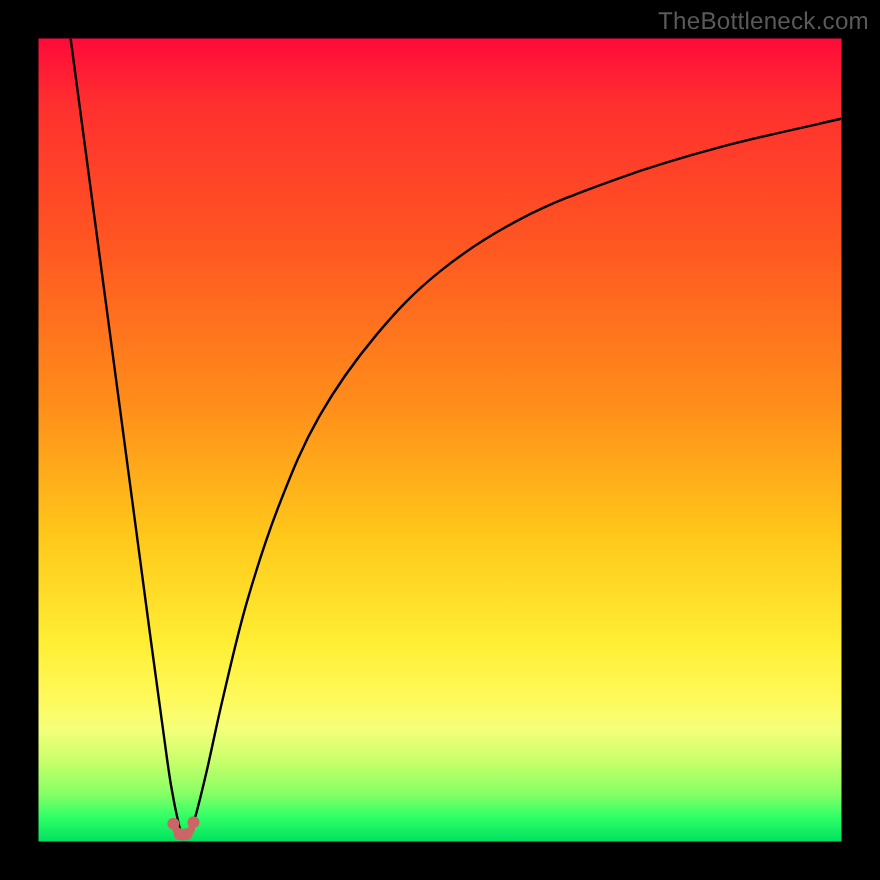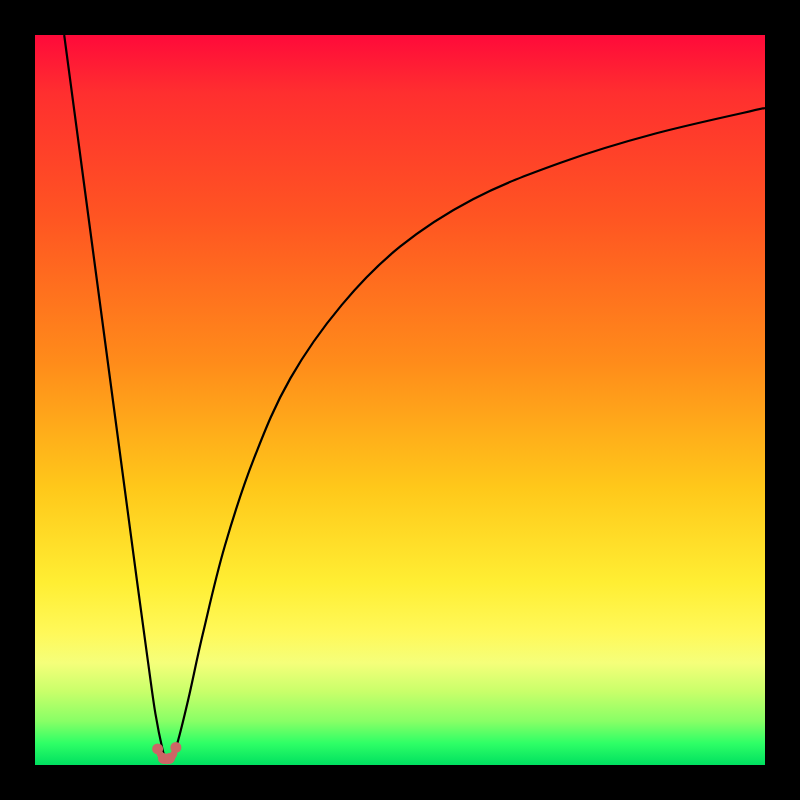--- a/index.html
+++ b/index.html
@@ -71,20 +71,21 @@
     fill: none;
     stroke: #cc6666;
     stroke-width: 7;
     stroke-linecap: round;
   }
 </style>
 </head>
 <body>
 
 <div class="frame">
+  <div class="watermark">TheBottleneck.com</div>
 
   <div class="plot">
     <svg class="curve" viewBox="0 0 730 730" preserveAspectRatio="none">
       <path id="left-branch" d="M 29.2 0 C 31.828 19.71 38.544 70.07999999999998 43.8 109.5 C 49.056 148.92000000000002 53.144 179.58000000000007 58.4 219.00000000000006 C 63.656 258.4200000000001 67.744 289.0799999999999 73 328.49999999999994 C 78.256 367.91999999999996 82.344 398.58 87.6 438 C 92.856 477.42 97.601 513.336 102.2 547.5 C 106.799 581.664 109.86500000000001 604.1479999999999 113.15 627.8 C 116.435 651.452 117.822 663.132 120.45 678.9 C 123.078 694.668 125.77899999999998 706.8589999999999 127.74999999999999 715.4 C 129.72099999999998 723.941 130.743 724.379 131.4 726.35"></path>
       <path id="right-branch" d="M 135.05 726.35 C 136.364 723.065 139.065 719.269 142.35 708.1 C 145.635 696.931 148.701 684.01 153.29999999999998 664.3 C 157.89899999999997 644.5899999999999 161.33 626.194 167.9 598.6 C 174.47 571.0060000000001 180.602 542.536 189.8 511 C 198.99800000000002 479.464 207.174 453.622 219 423.40000000000003 C 230.826 393.17800000000005 239.73199999999997 370.69399999999996 255.49999999999997 343.09999999999997 C 271.268 315.506 286.89 293.752 306.59999999999997 270.1 C 326.30999999999995 246.44800000000004 341.348 230.75300000000004 365 211.70000000000005 C 388.652 192.64700000000005 409.092 179.36100000000002 438 164.25 C 466.908 149.13899999999998 492.75 139.57600000000002 525.6 127.75 C 558.45 115.92399999999999 583.708 108.40499999999996 620.5 98.54999999999995 C 657.292 88.69499999999995 710.29 77.59899999999999 730 73"></path>
       <path id="marker-connector" class="marker-stroke" d="M 125.55999999999999 719.78 Q 132.13000000000002 732 138.7 719.05"></path>
       <g id="markers">
           <circle class="marker" cx="122.64" cy="713.94" r="5.5"></circle>
           <circle class="marker" cx="128.48000000000002" cy="723.43" r="5.5"></circle>
           <circle class="marker" cx="134.32" cy="723.43" r="5.5"></circle>

